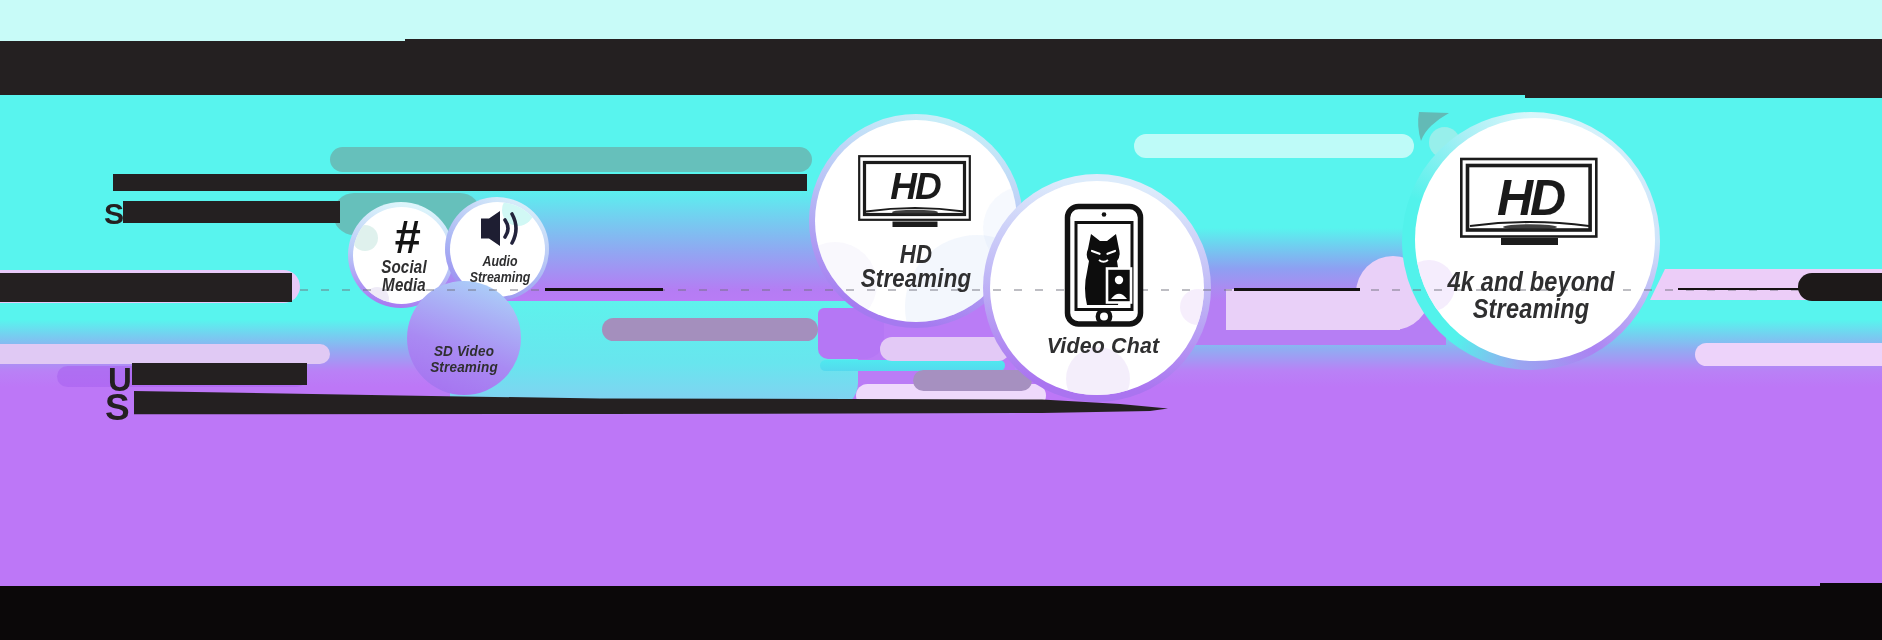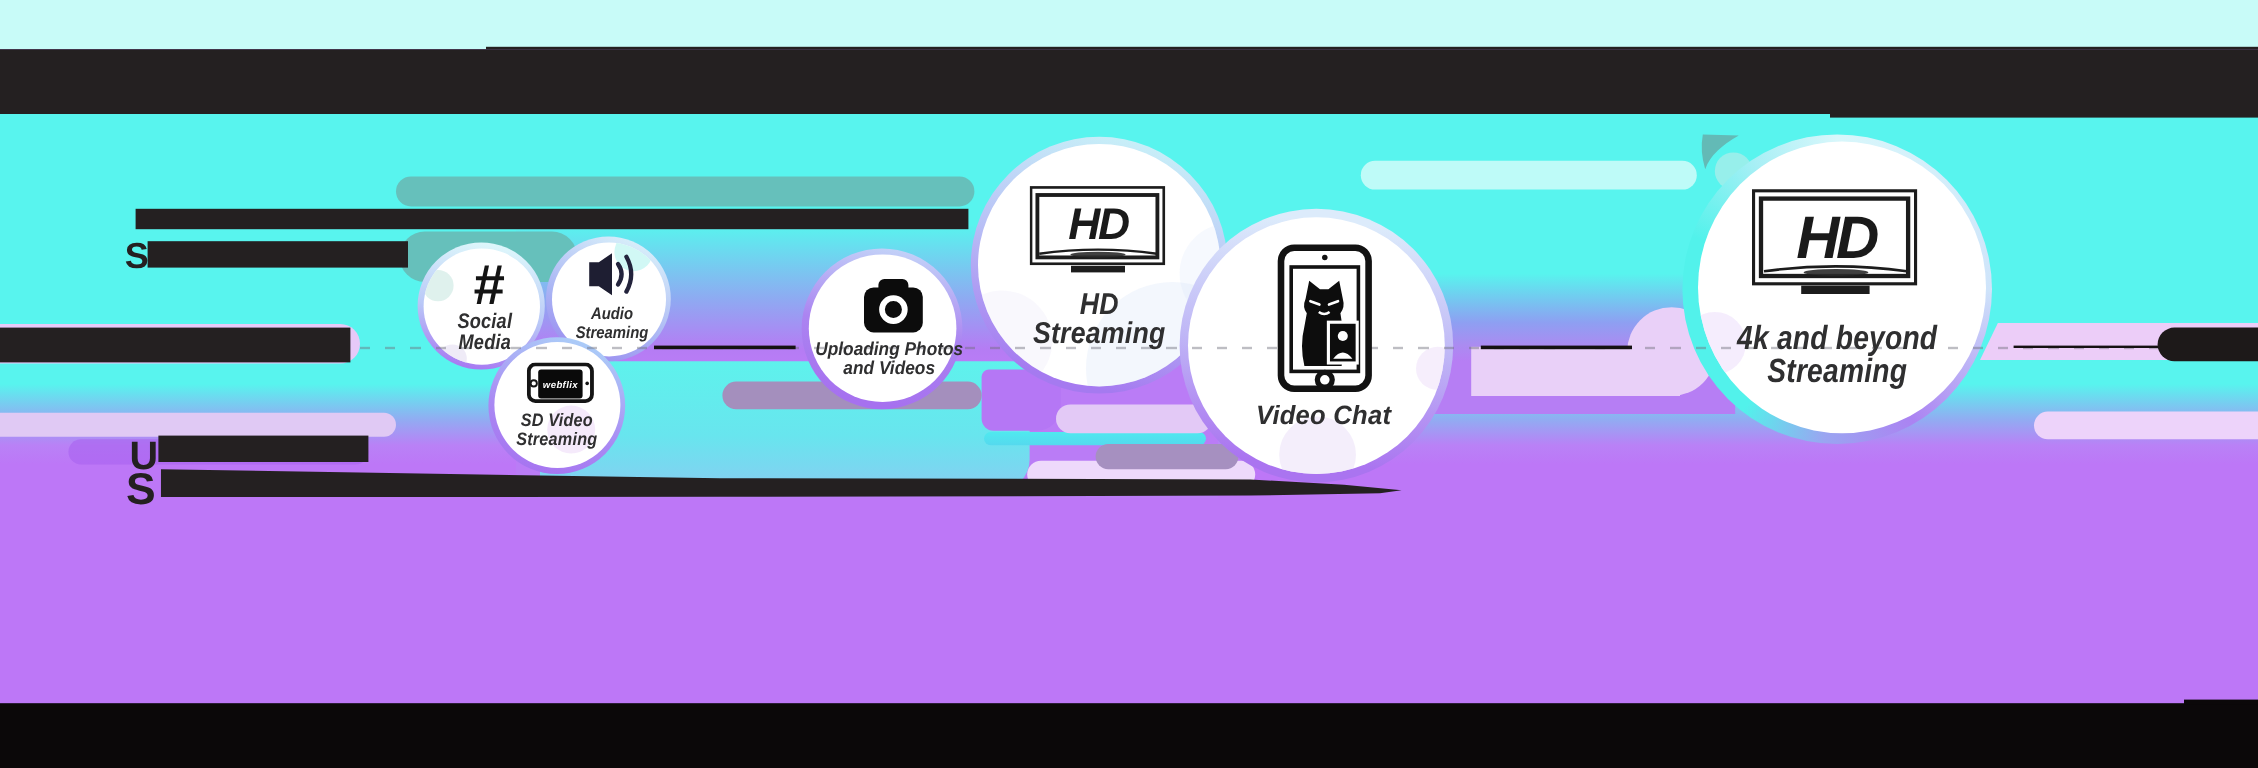--- a/index.html
+++ b/index.html
@@ -84,62 +84,40 @@
     <div class="binner" style="left:4.5px;top:4.5px;right:4.5px;bottom:4.5px;">
       <div class="hl" style="left:-1px;top:18px;width:26px;height:26px;background:rgba(215,238,233,.8);"></div>
       <div class="hl" style="left:12px;top:80px;width:24px;height:24px;background:rgba(232,227,243,.7);"></div>
       <div class="abs" style="left:6px;width:100%;text-align:center;top:2px;font-size:47px;font-weight:800;color:#141414;">#</div>
     </div>
     <div class="blabel" style="top:57px;font-size:17.5px;line-height:17.6px;transform:scaleX(.865);left:-17px;right:-23px;">
       <span>Social</span><br><span>Media</span>
     </div>
   </div>
 
-  <div class="bubble" style="left:455px;top:197px;width:104px;height:104px;background:linear-gradient(205deg,#d9f0fa 10%,#a9b4f4 60%,#9b8cf0 90%);">
+  <div class="bubble" style="left:445px;top:197px;width:104px;height:104px;background:linear-gradient(205deg,#d9f0fa 10%,#a9b4f4 60%,#9b8cf0 90%);">
     <div class="binner" style="left:4.5px;top:4.5px;right:4.5px;bottom:4.5px;">
       <div class="hl" style="left:52px;top:-8px;width:32px;height:32px;background:rgba(201,247,243,.85);"></div>
       <svg class="abs" style="left:29px;top:7px;" width="42" height="40" viewBox="0 0 42 40">
         <polygon points="2,9.5 10,9.5 21,2 21,37 10,29.5 2,29.5" fill="#1e1e32"></polygon>
         <path d="M26,11 Q32,19.5 26,28" fill="none" stroke="#23233c" stroke-width="3.6" stroke-linecap="round"></path>
         <path d="M33,5 Q41,19.5 33,34" fill="none" stroke="#23233c" stroke-width="3.6" stroke-linecap="round"></path>
       </svg>
     </div>
     <div class="blabel" style="top:57.2px;font-size:14px;line-height:15.9px;letter-spacing:0;transform:scaleX(.885);left:-17px;right:-23px;">
       <span>Audio</span><br><span>Streaming</span>
     </div>
   </div>
 
   <div class="bubble" style="left:407px;top:280.5px;width:114px;height:114px;background:linear-gradient(200deg,#abcdf8 10%,#a98af3 60%,#a671f0 95%);">
-    <div class="binner" style="left:4.5px;top:4.5px;right:4.5px;bottom:4.5px;">
-      <div class="hl" style="left:44px;top:53px;width:40px;height:40px;background:rgba(242,229,250,.8);"></div>
-      <svg class="abs" style="left:27px;top:17px;" width="56" height="34" viewBox="0 0 56 34">
-        <rect x="1.7" y="1.7" width="52.6" height="30.6" rx="5.5" fill="#fff" stroke="#151515" stroke-width="3.2"></rect>
-        <rect x="9.5" y="6" width="37" height="24" rx="2.5" fill="#0a0a0a"></rect>
-        <text x="28" y="21.5" font-size="8" font-weight="700" fill="#fff" text-anchor="middle" letter-spacing="0.3" font-family="Liberation Sans, sans-serif">webflix</text>
-        <circle cx="5.8" cy="17.5" r="2.6" fill="#fff" stroke="#151515" stroke-width="1.6"></circle>
-        <circle cx="50.3" cy="17.5" r="1.5" fill="#151515"></circle>
-      </svg>
-    </div>
     <div class="blabel" style="top:62.7px;font-size:15px;line-height:16px;transform:scaleX(.9);">
       <span>SD Video</span><br><span>Streaming</span>
     </div>
   </div>
 
-  <div class="bubble" style="left:668px;top:206.5px;width:134px;height:134px;background:linear-gradient(190deg,#c3d4f8 5%,#ab84f1 50%,#a671ef 90%);">
-    <div class="binner" style="left:5.5px;top:5.5px;right:5.5px;bottom:5.5px;">
-      <svg class="abs" style="left:44px;top:19px;" width="52" height="47" viewBox="0 0 52 47">
-        <rect x="14" y="1.5" width="25" height="14" rx="5" fill="#0c0c0c"></rect>
-        <rect x="2" y="8.5" width="49" height="37.5" rx="8" fill="#0c0c0c"></rect>
-        <circle cx="26.5" cy="27" r="9.5" fill="none" stroke="#fff" stroke-width="4.8"></circle>
-      </svg>
-    </div>
-    <div class="blabel" style="top:77.2px;font-size:15.5px;line-height:16.7px;letter-spacing:0;transform:scaleX(.93);left:-14px;right:-26px;">
-      <span>Uploading Photos</span><br><span>and Videos</span>
-    </div>
-  </div>
 
   <div class="bubble" style="left:809px;top:114px;width:214px;height:214px;background:linear-gradient(195deg,#c8f0f8 8%,#b9c3f6 45%,#a57af0 88%);">
     <div class="binner" style="left:6px;top:6px;right:6px;bottom:6px;">
       <div class="hl" style="left:90px;top:115px;width:144px;height:144px;background:rgba(208,222,248,.25);"></div>
       <div class="hl" style="left:-22px;top:122px;width:84px;height:84px;background:rgba(226,222,246,.22);"></div>
       <div class="hl" style="left:168px;top:66px;width:84px;height:84px;background:rgba(213,228,250,.22);"></div>
       <svg class="abs" style="left:43px;top:35px;" width="114" height="73" viewBox="0 0 114 73">
         <rect x="1.2" y="1.2" width="110.6" height="63.6" fill="#fff" stroke="#1c1c1c" stroke-width="2.2"></rect>
         <rect x="6.5" y="7.5" width="100" height="52" fill="#fff" stroke="#1c1c1c" stroke-width="3.2"></rect>
         <text x="57" y="44" font-size="37" font-weight="900" fill="#1a1a1a" text-anchor="middle" letter-spacing="-2" font-family="Liberation Sans, sans-serif">HD</text>

